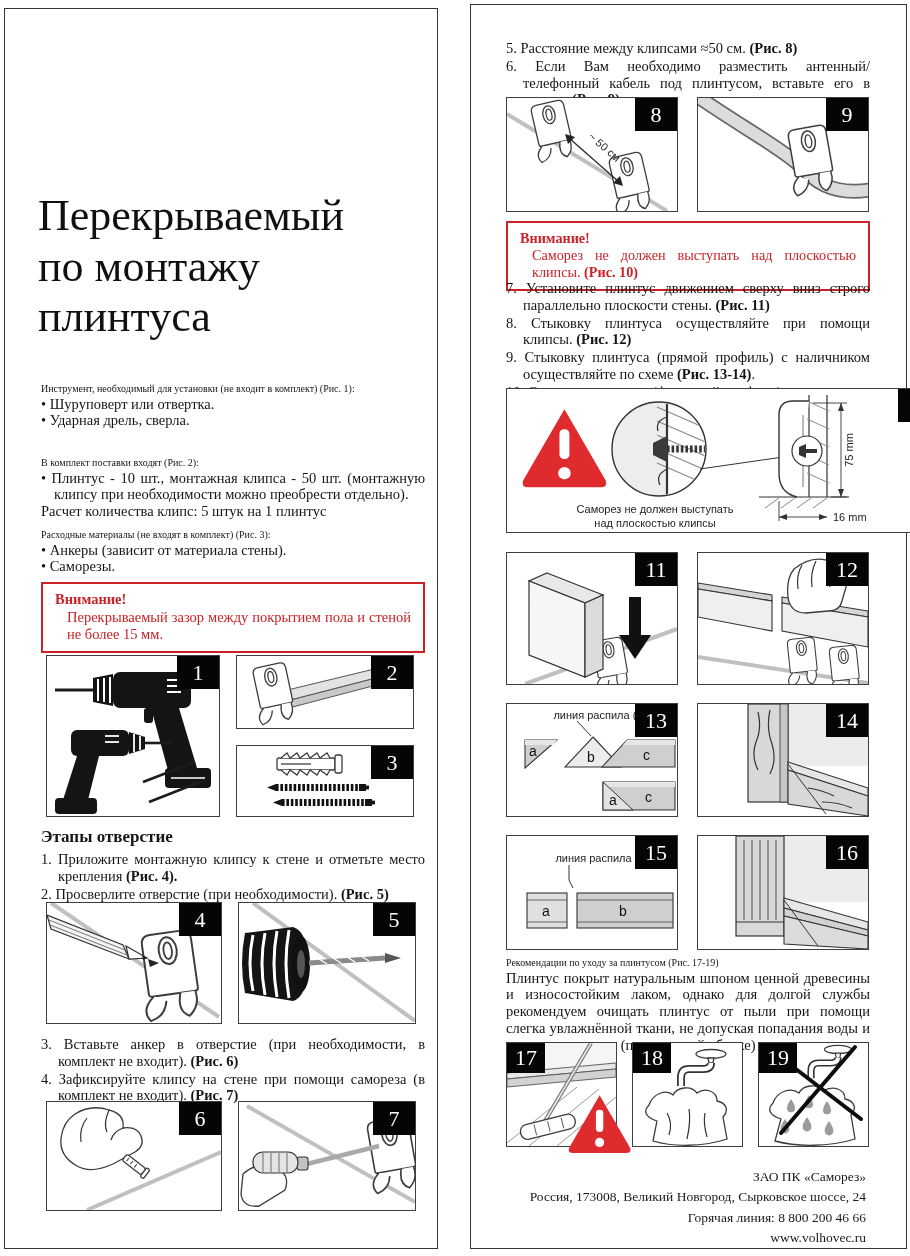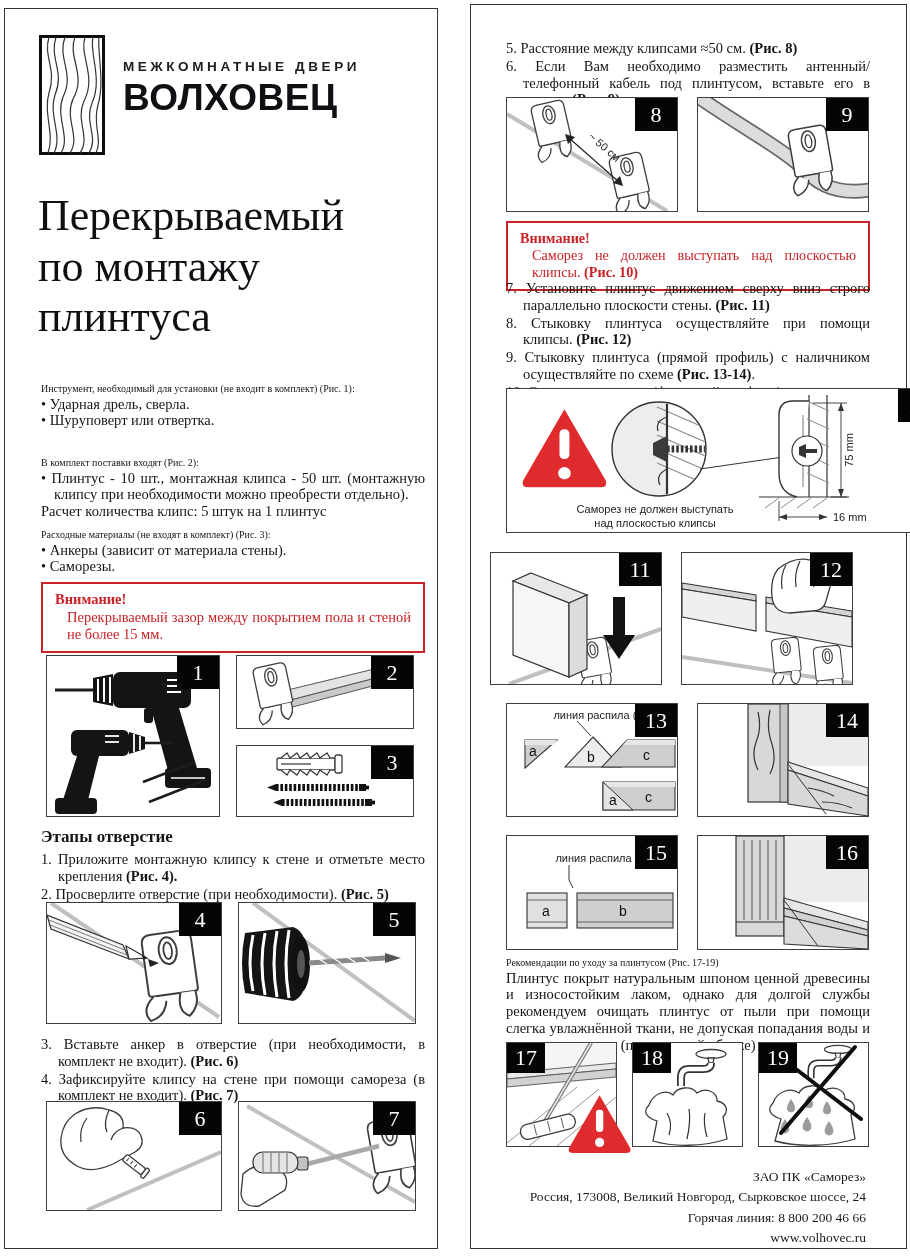--- a/index.html
+++ b/index.html
@@ -84,48 +84,32 @@
     <g id="dropsym">
         <path d="M0,0 q3.5,5 3.5,8 a3.5,3.5 0 1 1 -7,0 q0,-3 3.5,-8 z" fill="#9c9c9c"></path>
       </g>
   </defs>
 </svg>
 
 <div class="page">
 
   <div class="panel left">
 
-    <div class="abs brand" style="left:34px; top:26px;">
-      <svg width="66" height="120" viewBox="0 0 66 120">
-        <rect x="1.5" y="1.5" width="63" height="117" fill="#fff" stroke="#0d0d0d" stroke-width="3"></rect>
-        <path d="M10,2 C4,22 18,34 10,58 C4,78 16,100 9,118" class="th" stroke-width="2.5"></path>
-        <path d="M17,2 C10,24 26,36 16,60 C9,80 24,100 15,118" class="th" stroke-width="4"></path>
-        <path d="M26,2 C18,24 36,38 24,62 C16,82 32,102 22,118" class="th" stroke-width="6"></path>
-        <path d="M36,2 C28,22 48,40 34,64 C25,84 42,102 31,118" class="th" stroke-width="8"></path>
-        <path d="M46,2 C40,20 58,42 45,66 C36,86 52,102 41,118" class="th" stroke-width="5"></path>
-        <path d="M54,2 C50,18 64,44 53,68 C45,88 60,102 50,118" class="th" stroke-width="3"></path>
-        <path d="M60,2 C58,16 66,46 59,70 C53,90 64,104 57,118" class="th" stroke-width="2"></path>
-      </svg>
-      <div class="brand-text">
-        <div class="tagline">МЕЖКОМНАТНЫЕ ДВЕРИ</div>
-        <div class="brandname">ВОЛХОВЕЦ</div>
-      </div>
-    </div>
 
     <div class="abs doc-title" style="left:33px; top:182px; width:390px;">
       <div>Перекрываемый</div>
       <div>по монтажу</div>
       <div>плинтуса</div>
     </div>
 
     <div class="abs tx" style="left:36px; top:374px; width:384px;">
       <div class="sec-h">Инструмент, необходимый для установки (не входит в комплект) (Рис. 1):</div>
       <ul class="bul">
+        <li>Шуруповерт или отвертка.</li>
         <li>Ударная дрель, сверла.</li>
-        <li>Шуруповерт или отвертка.</li>
       </ul>
     </div>
 
     <div class="abs tx" style="left:36px; top:448px; width:384px;">
       <div class="sec-h">В комплект поставки входят (Рис. 2):</div>
       <ul class="bul">
         <li>Плинтус - 10 шт., монтажная клипса - 50 шт. (монтажную клипсу при необходимости можно преобрести отдельно).</li>
       </ul>
       <div>Расчет количества клипс: 5 штук на 1 плинтус</div>
     </div>
@@ -382,21 +366,21 @@
         <line x1="272" y1="128" x2="320" y2="128" stroke="#333" stroke-width="0.9"></line>
         <polygon points="272,128 280,125 280,131" fill="#333"></polygon>
         <polygon points="320,128 312,125 312,131" fill="#333"></polygon>
         <text class="ft" x="326" y="132">16 mm</text>
         <text class="ft" font-size="12" text-anchor="middle" x="148" y="124">Саморез не должен выступать</text>
         <text class="ft" font-size="12" text-anchor="middle" x="148" y="138">над плоскостью клипсы</text>
       </svg>
       <div class="num">10</div>
     </div>
 
-    <div class="abs rrow" style="left:19px; top:547px;">
+    <div class="abs rrow" style="left:35px; top:547px;">
       <div class="fig">
         <svg width="170" height="131" viewBox="0 0 170 131">
           <line x1="18" y1="131" x2="170" y2="76" class="wl"></line>
           <use href="#clipsym" transform="translate(84,88) rotate(-10) scale(0.9)"></use>
           <polygon points="40,20 96,42 78,50 22,28" fill="#e8e8e8" stroke="#333" stroke-width="1.2"></polygon>
           <polygon points="22,28 78,50 78,124 22,102" fill="#f6f6f6" stroke="#333" stroke-width="1.2"></polygon>
           <polygon points="78,50 96,42 96,116 78,124" fill="#dcdcdc" stroke="#333" stroke-width="1.2"></polygon>
           <polygon points="122,44 134,44 134,82 144,82 128,106 112,82 122,82" fill="#111"></polygon>
         </svg>
         <div class="num">11</div>

